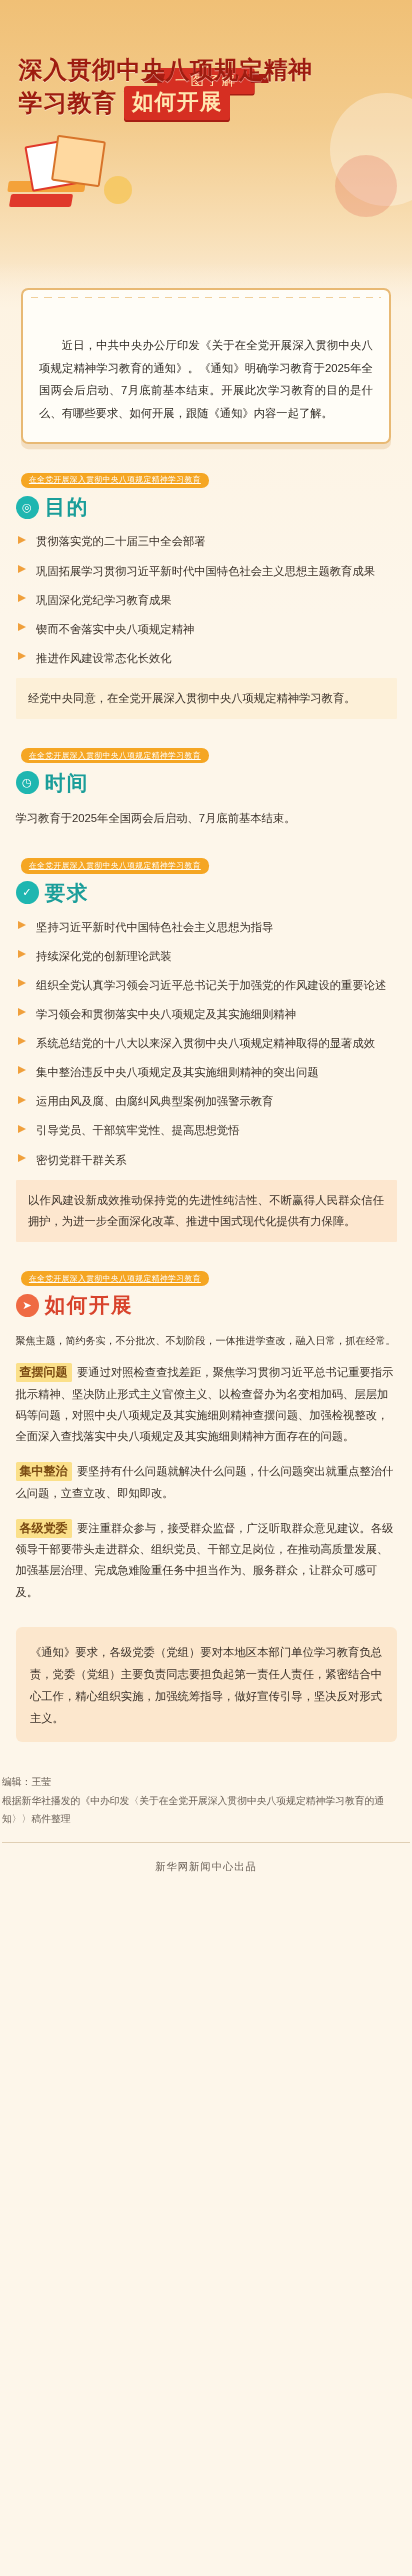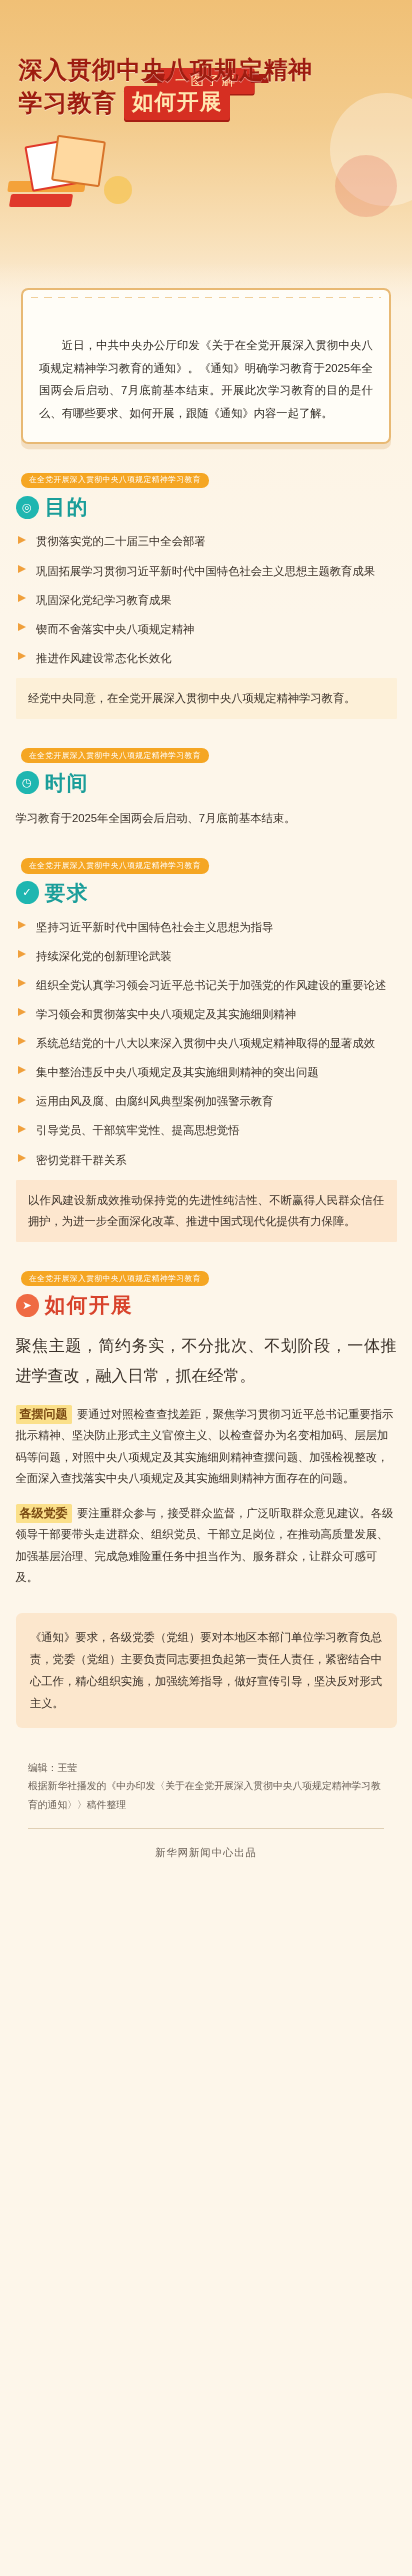--- a/index.html
+++ b/index.html
@@ -118,20 +118,21 @@
 
   .sec-tag {
     display: inline-block;
     background: #f5a623;
     color: #fff;
     font-size: 7.7px;
     padding: 2.6px 8.2px;
     border-radius: 7.2px;
     margin-left: 5.2px;
     letter-spacing: 0.5px;
+    text-decoration: underline;
   }
   .sec-head {
     display: flex;
     align-items: center;
     gap: 6.2px;
     margin-top: 5.2px;
   }
   .sec-icon {
     width: 23px; height: 23px;
     border-radius: 50%;
@@ -185,21 +186,21 @@
     padding: 10.3px 12.4px;
     font-size: 11.3px;
     line-height: 1.85;
     color: #3a3129;
     text-align: justify;
   }
   .note-box.peach { background: #fde7cf; }
 
   
   .how-lead {
-    font-size: 16px;
+    font-size: 10px;
     line-height: 1.9;
     color: #3a3129;
     text-align: justify;
     margin-bottom: 12.4px;
   }
   .how-item { margin-bottom: 13.4px; }
   .how-key {
     display: inline-block;
     background: #fbe08a;
     color: #7a4a12;
@@ -224,21 +225,21 @@
     border-radius: 6.2px;
     padding: 13.4px 14.4px;
     font-size: 11.3px;
     line-height: 1.95;
     color: #3a3129;
     text-align: justify;
   }
 
   
   .footer {
-    margin: 31px 28px 0;
+    margin: 31px 2px 0;
     padding-bottom: 20.6px;
   }
   .footer-meta {
     font-size: 9.8px;
     line-height: 1.9;
     color: #6a6057;
   }
   .footer-rule {
     margin: 13.4px 0 9.3px;
     height: 0.5px;
@@ -340,20 +341,24 @@
       <span class="sec-title red">如何开展</span>
     </div>
     <div class="sec-body">
       <p class="how-lead">聚焦主题，简约务实，不分批次、不划阶段，一体推进学查改，融入日常，抓在经常。</p>
 
       <div class="how-item">
         <span class="how-key">查摆问题</span>
         <span class="how-text">要通过对照检查查找差距，聚焦学习贯彻习近平总书记重要指示批示精神、坚决防止形式主义官僚主义、以检查督办为名变相加码、层层加码等问题，对照中央八项规定及其实施细则精神查摆问题、加强检视整改，全面深入查找落实中央八项规定及其实施细则精神方面存在的问题。</span>
       </div>
       <div class="how-item">
+        <span class="how-key">集中整治</span>
+        <span class="how-text">要坚持有什么问题就解决什么问题，什么问题突出就重点整治什么问题，立查立改、即知即改。</span>
+      </div>
+      <div class="how-item">
         <span class="how-key">各级党委</span>
         <span class="how-text">要注重群众参与，接受群众监督，广泛听取群众意见建议。各级领导干部要带头走进群众、组织党员、干部立足岗位，在推动高质量发展、加强基层治理、完成急难险重任务中担当作为、服务群众，让群众可感可及。</span>
       </div>
     </div>
   </div>
 
   <div class="final-box">《通知》要求，各级党委（党组）要对本地区本部门单位学习教育负总责，党委（党组）主要负责同志要担负起第一责任人责任，紧密结合中心工作，精心组织实施，加强统筹指导，做好宣传引导，坚决反对形式主义。</div>
 
   <div class="footer">
     <div class="footer-meta">编辑：王莹</div>

